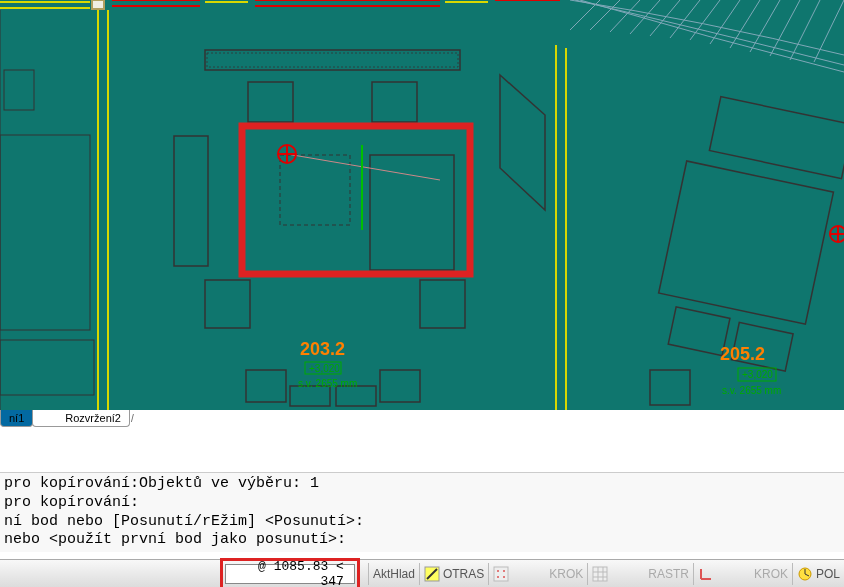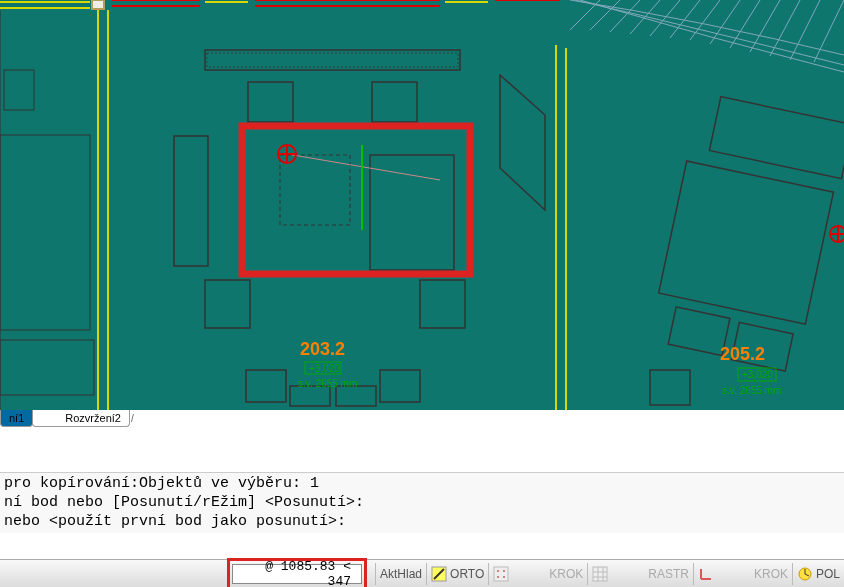--- a/index.html
+++ b/index.html
@@ -145,40 +145,41 @@
 </div>
 
 <div class="tabs">
   <div class="tab">ní1</div>
   <div class="tab active">Rozvržení2</div>
   <span style="font-size:10px;color:#666;margin-left:2px;">/</span>
 </div>
 
 <div class="command-area">
   <div class="command-line"> pro kopírování:Objektů ve výběru: 1</div>
+  <div class="command-line"> pro kopírování:</div>
   <div class="command-line">ní bod nebo [Posunutí/rEžim] &lt;Posunutí&gt;:</div>
   <div class="command-line command-prompt"> nebo &lt;použít první bod jako posunutí&gt;:</div>
 </div>
 
 <div class="status-bar">
   <div class="status-spacer"></div>
   <div class="coord-highlight">
     <div class="coord-box">@ 1085.83 &lt; 347</div>
   </div>
   <div class="status-btn">
     <span>AktHlad</span>
   </div>
   <div class="status-btn">
     <span class="sb-icon">
       <svg width="16" height="16">
           <rect x="1" y="1" width="14" height="14" fill="#ffff60" stroke="#999"></rect>
           <line x1="3" y1="13" x2="13" y2="3" stroke="#333" stroke-width="2"></line>
         </svg>
     </span>
-    <span>ORTO</span>
+    <span>OTRAS</span>
   </div>
   <div class="status-btn dim">
     <span class="sb-icon">
       <svg width="16" height="16">
           <rect x="1" y="1" width="14" height="14" fill="#eee" stroke="#bbb"></rect>
           <circle cx="5" cy="5" r="1" fill="#d55"></circle>
           <circle cx="11" cy="5" r="1" fill="#d55"></circle>
           <circle cx="5" cy="11" r="1" fill="#d55"></circle>
           <circle cx="11" cy="11" r="1" fill="#d55"></circle>
         </svg>

